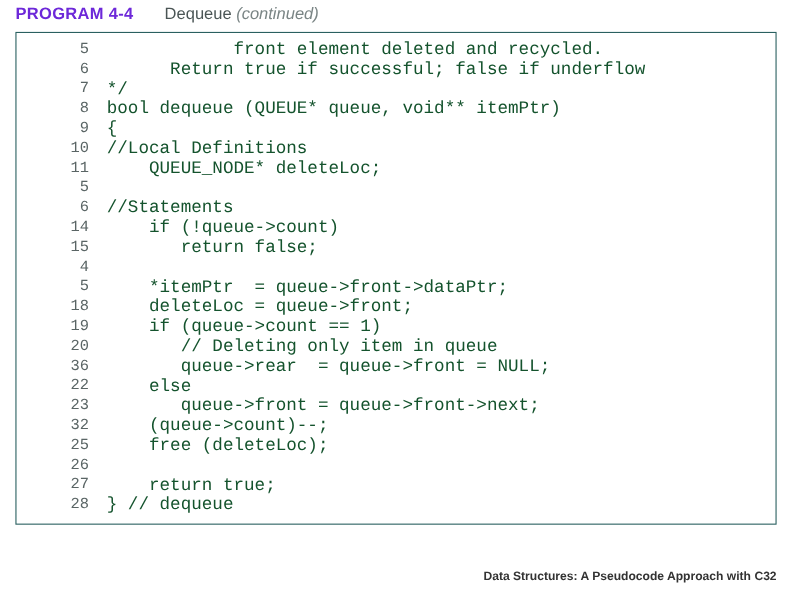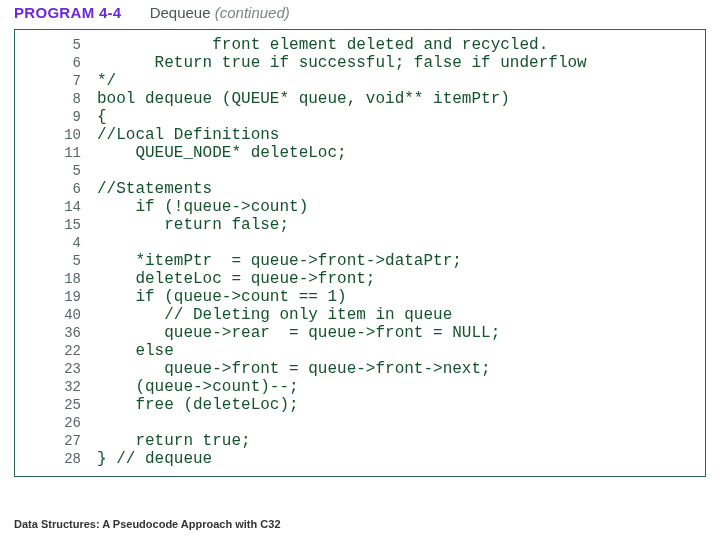--- a/index.html
+++ b/index.html
@@ -53,21 +53,21 @@
       color: #14532d;
       line-height: 18px;
       white-space: pre;
     }
     .footer {
       position: absolute;
       bottom: 10px;
       left: 14px;
       right: 14px;
       display: flex;
-      justify-content: flex-start;
+      justify-content: flex-end;
       font-family: Verdana, Geneva, sans-serif;
       font-size: 11px;
       font-weight: bold;
       color: #333333;
     }
     .gutter-line, .code-line { height: 18px; }
   </style>
 </head>
 <body>
 
@@ -89,21 +89,21 @@
       <div class="gutter-line">10</div>
       <div class="gutter-line">11</div>
       <div class="gutter-line">5</div>
       <div class="gutter-line">6</div>
       <div class="gutter-line">14</div>
       <div class="gutter-line">15</div>
       <div class="gutter-line">4</div>
       <div class="gutter-line">5</div>
       <div class="gutter-line">18</div>
       <div class="gutter-line">19</div>
-      <div class="gutter-line">40</div>
+      <div class="gutter-line">20</div>
       <div class="gutter-line">36</div>
       <div class="gutter-line">22</div>
       <div class="gutter-line">23</div>
       <div class="gutter-line">32</div>
       <div class="gutter-line">25</div>
       <div class="gutter-line">26</div>
       <div class="gutter-line">27</div>
       <div class="gutter-line">28</div>
     </div>
   <div class="code" id="code"><div class="code-line">            front element deleted and recycled.</div><div class="code-line">      Return true if successful; false if underflow</div><div class="code-line">*/</div><div class="code-line">bool dequeue (QUEUE* queue, void** itemPtr)</div><div class="code-line">{</div><div class="code-line">//Local Definitions</div><div class="code-line">    QUEUE_NODE* deleteLoc;</div><div class="code-line"></div><div class="code-line">//Statements</div><div class="code-line">    if (!queue-&gt;count)</div><div class="code-line">       return false;</div><div class="code-line"></div><div class="code-line">    *itemPtr  = queue-&gt;front-&gt;dataPtr;</div><div class="code-line">    deleteLoc = queue-&gt;front;</div><div class="code-line">    if (queue-&gt;count == 1)</div><div class="code-line">       // Deleting only item in queue</div><div class="code-line">       queue-&gt;rear  = queue-&gt;front = NULL;</div><div class="code-line">    else</div><div class="code-line">       queue-&gt;front = queue-&gt;front-&gt;next;</div><div class="code-line">    (queue-&gt;count)--;</div><div class="code-line">    free (deleteLoc);</div><div class="code-line"></div><div class="code-line">    return true;</div><div class="code-line">} // dequeue</div></div>

